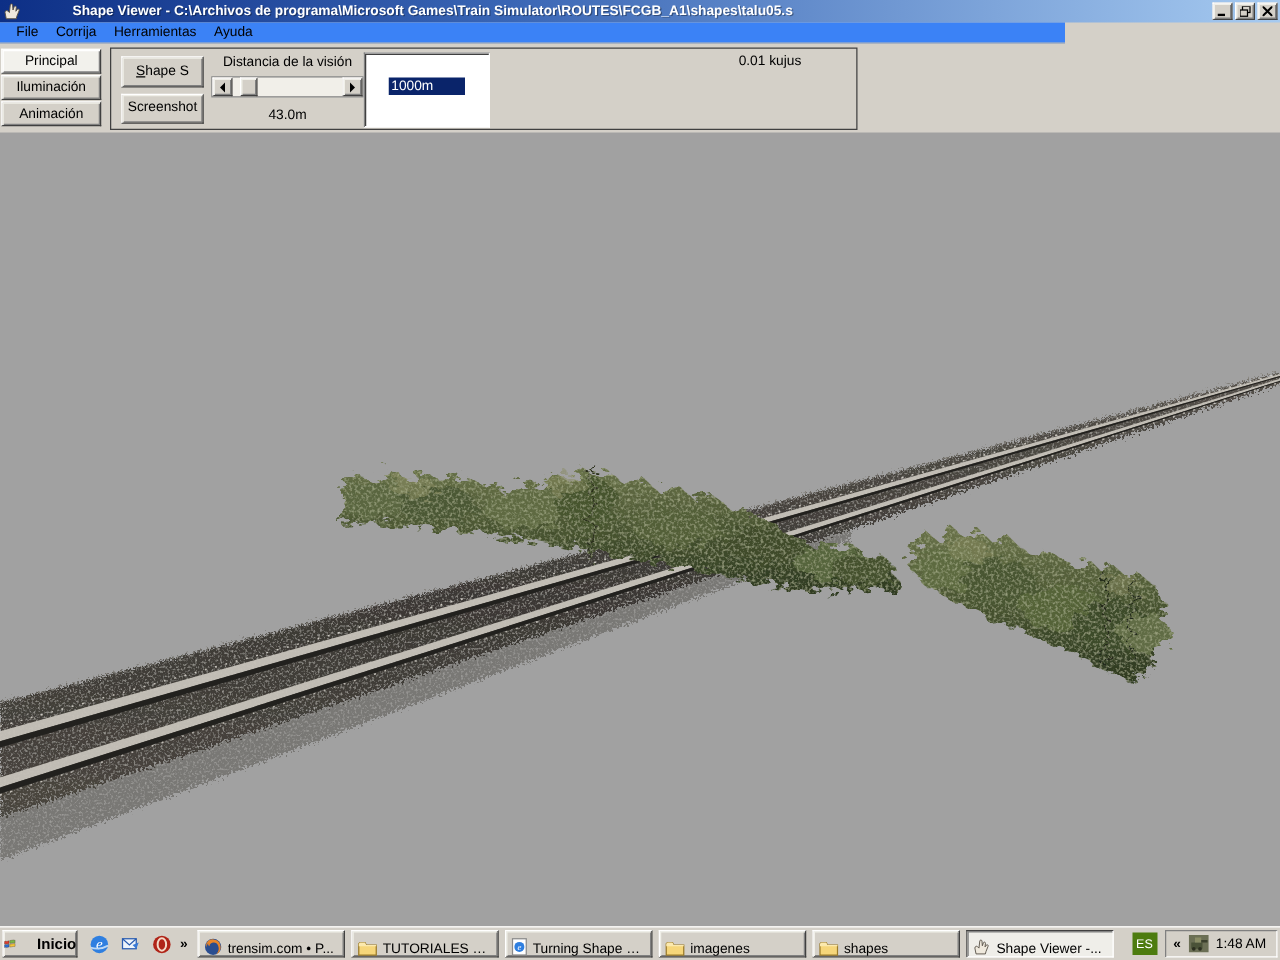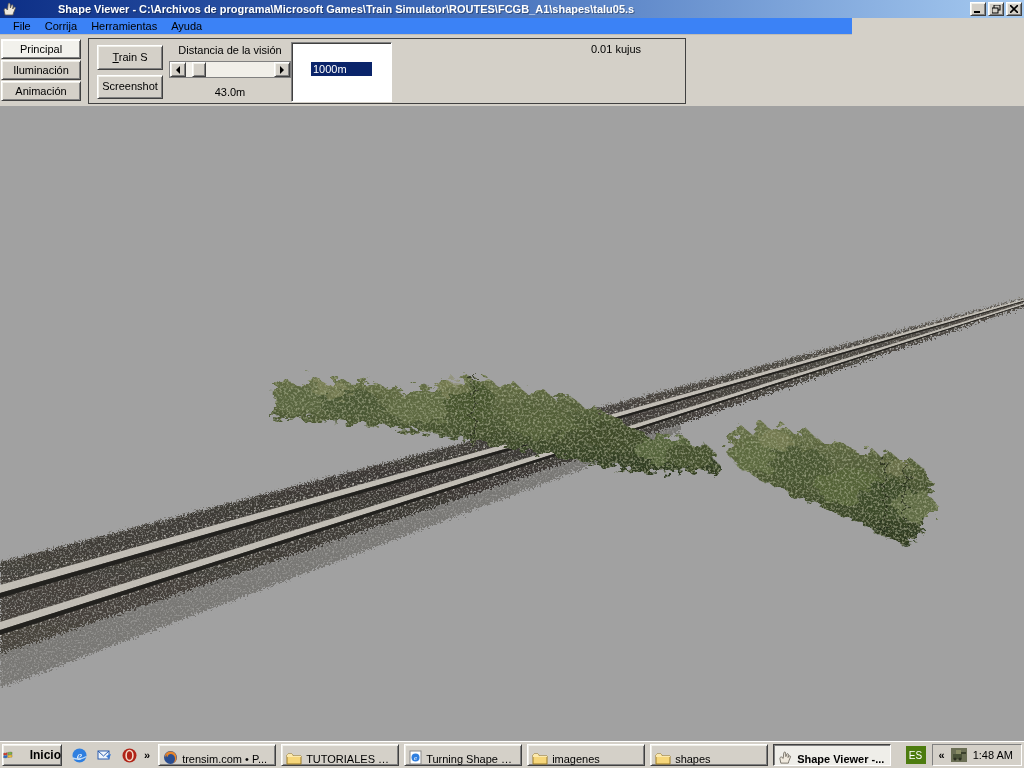--- a/index.html
+++ b/index.html
@@ -65,21 +65,21 @@
     border-top:1px solid #ffffff; display:flex; align-items:center; }
   .start-btn { width:60px; height:22px; margin-left:2px; display:flex; align-items:center; justify-content:center;
     gap:17px; font-weight:bold; font-size:12px; }
   .ql { display:flex; align-items:center; margin-left:8px; gap:7px; }
   .ql .qicon { width:18px; height:18px; display:flex; align-items:center; justify-content:center; }
   .chevron { font-weight:bold; font-size:11px; margin-left:6px; }
   .task-btns { display:flex; gap:5px; margin-left:8px; }
   .task-btn { width:118px; height:22px; display:flex; align-items:flex-end; gap:4px; padding:0 4px; overflow:hidden; }
   .task-btn .tlabel { white-space:nowrap; overflow:hidden; text-overflow:ellipsis; }
   .task-btn.active { background:#efeee9; border-color:#404040 #ffffff #ffffff #404040;
-    box-shadow: inset 1px 1px 0 #808080; font-weight:bold; }
+    box-shadow: inset 1px 1px 0 #808080; font-weight:normal; }
   .task-btn svg { flex:0 0 auto; }
   .right-zone { margin-left:auto; display:flex; align-items:center; margin-right:2px; gap:6px; }
   .es-badge { width:20px; height:18px; background:#4d7c0f; color:#fff; font-weight:normal; font-size:10px;
     display:flex; align-items:center; justify-content:center; }
   .tray { height:22px; display:flex; align-items:center; gap:6px; padding:0 8px 0 6px;
     background:#d4d0c8; border:1px solid; border-color:#808080 #ffffff #ffffff #808080; }
   .tray .clock { font-size:11px; }
   .tray .tchev { font-weight:bold; }
 </style>
 </head>
@@ -121,21 +121,21 @@
 
 <div class="toolrow">
   <div class="side-tabs">
     <div class="side-tab raised active">Principal</div>
     <div class="side-tab raised">Iluminación</div>
     <div class="side-tab raised">Animación</div>
   </div>
 
   <div class="tool-panel">
     <div class="btn-carga raised">
-      <span class="lbl">Train S</span>
+      <span class="lbl">Shape S</span>
     </div>
     <div class="btn-shot raised">
       <span class="lbl">Screenshot</span>
     </div>
 
     <div class="dist-label">Distancia de la visión</div>
 
     <div class="slider">
       <span class="s-arrow left raised">
           <span class="tri-l"></span>

